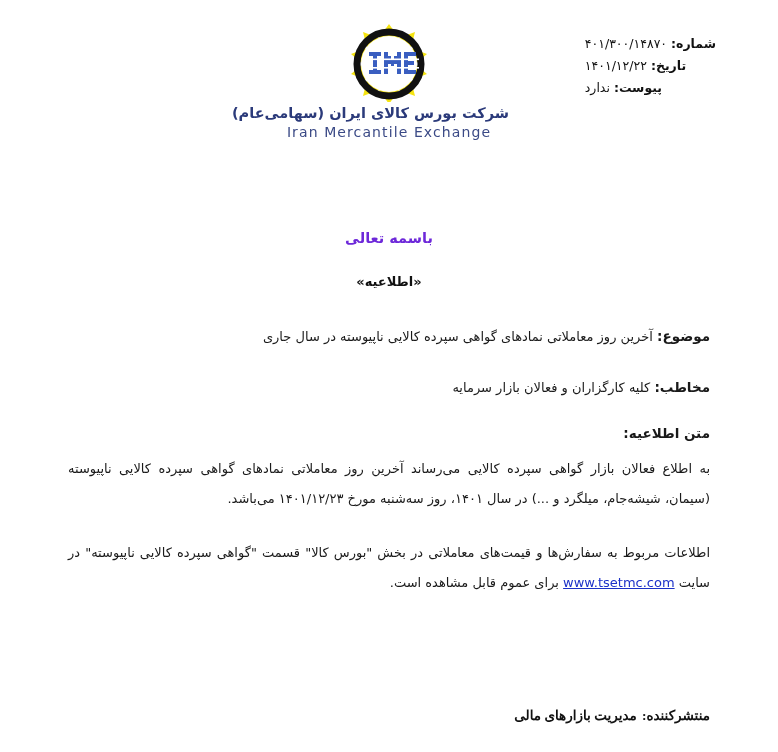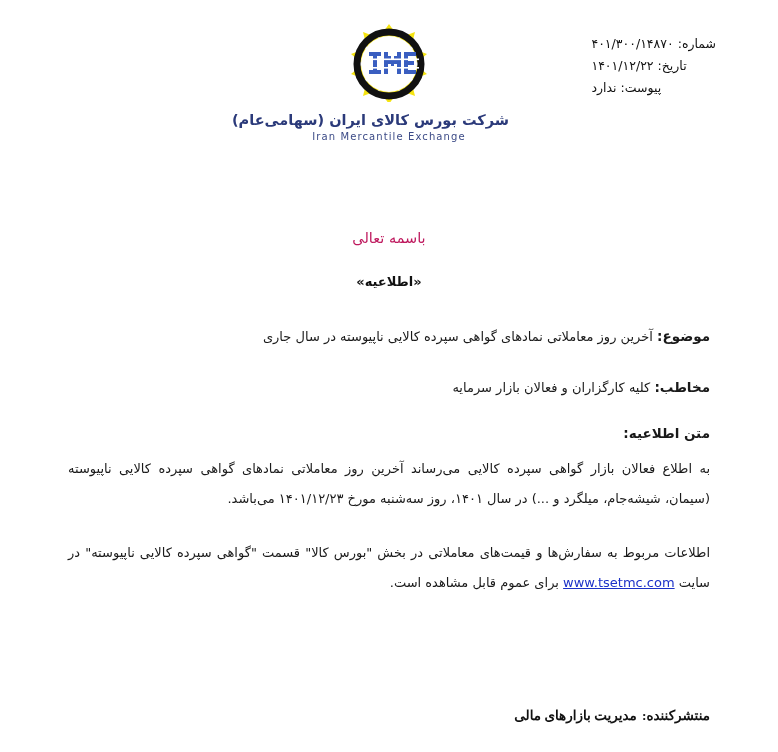--- a/index.html
+++ b/index.html
@@ -39,21 +39,21 @@
     font-size: 12.5px;
     line-height: 21px;
     color: #111;
     white-space: nowrap;
   }
   .meta-row {
     display: block;
     margin-bottom: 1px;
   }
   .meta-label {
-    font-weight: 400;
+    font-weight: 700;
   }
   .meta-value {
     letter-spacing: .2px;
   }
 
   
   .logo-wrap {
     position: absolute;
     top: 22px;
     left: 0;
@@ -64,52 +64,52 @@
   }
   .logo-mark {
     position: relative;
     width: 96px;
     height: 80px;
     margin: 0 auto;
   }
   .logo-mark svg { display: block; }
 
   .org-fa {
-    margin-top: 10px;
+    margin-top: 3px;
     font-size: 14.5px;
     font-weight: bold;
     color: #2b3a7a;
     letter-spacing: 0;
     direction: rtl;
     white-space: nowrap;
   }
   .org-en {
     margin-top: 3px;
-    font-size: 10px;
+    font-size: 14px;
     color: #3b4a86;
     letter-spacing: 1.1px;
     direction: ltr;
     white-space: nowrap;
   }
 
   
   .content {
     position: absolute;
     top: 230px;
     right: 0;
     left: 0;
     padding: 0 68px;
     direction: rtl;
   }
 
   .basmala {
     text-align: center;
     font-size: 14.5px;
-    font-weight: normal;
-    color: #be185d;
+    font-weight: bold;
+    color: #6d28d9;
     margin: 0 0 28px 0;
   }
   .doc-kind {
     text-align: center;
     font-size: 13px;
     font-weight: bold;
     color: #111;
     margin: 0 0 34px 0;
   }
 

